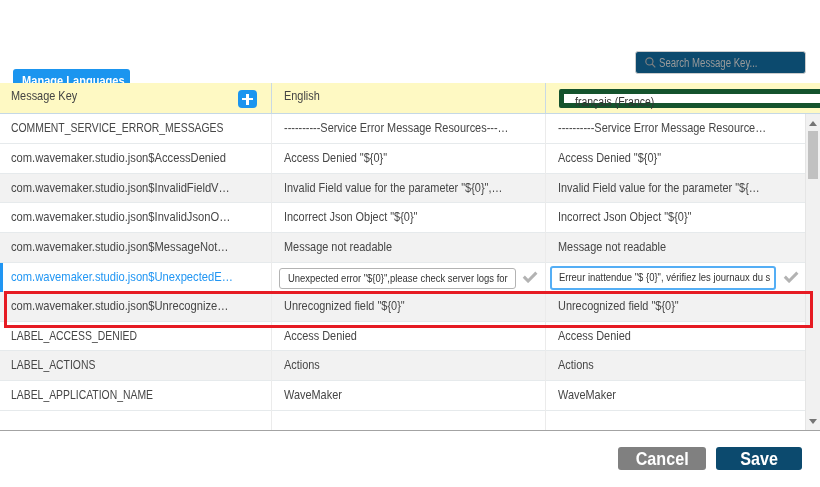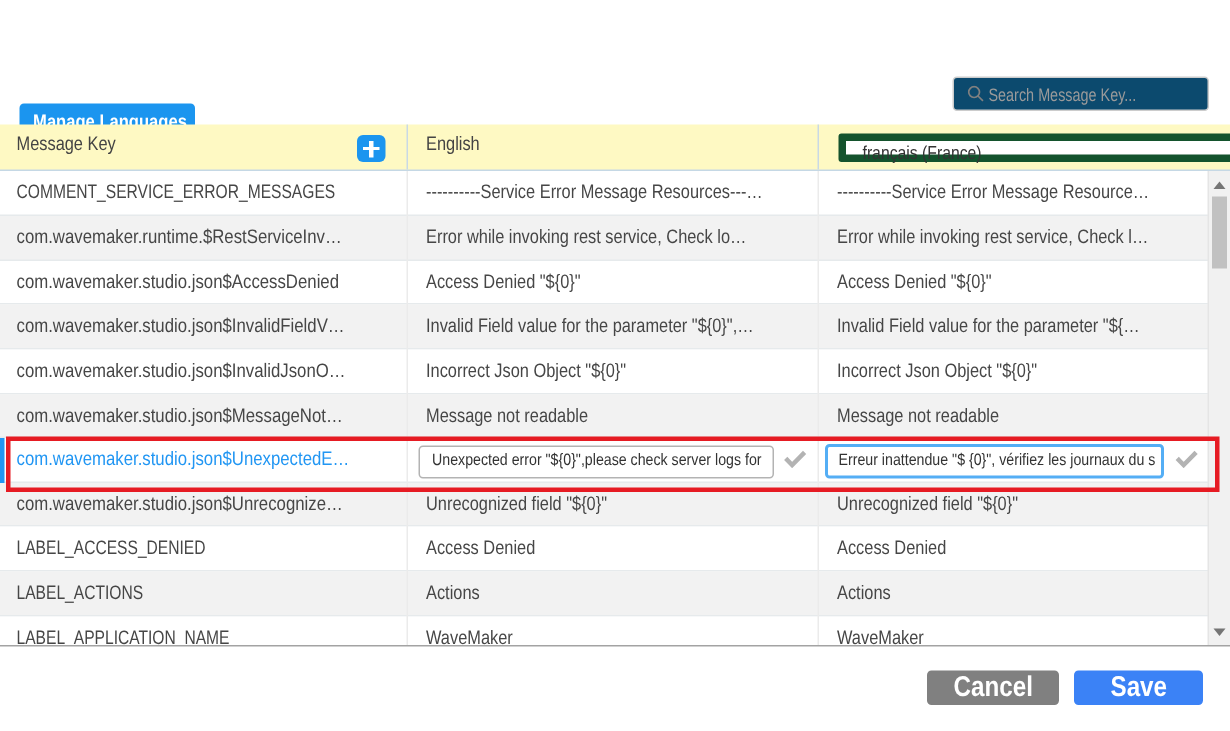--- a/index.html
+++ b/index.html
@@ -44,21 +44,21 @@
 .link{color:#2196f3;}
 .inp{position:absolute;box-sizing:border-box;background:#fff;border-radius:3px;font-size:11px;color:#333;white-space:nowrap;}
 .inp span{display:inline-block;transform:scaleX(0.86);transform-origin:0 50%;white-space:nowrap;}
 .inp-en{left:279px;top:5px;width:237px;height:21.4px;border:1px solid #b3b3b3;line-height:19.5px;padding-left:8px;}
 .inp-fr{left:550px;top:3.5px;width:226px;height:23.6px;border:2px solid #54aef5;line-height:19.2px;padding-left:7px;}
 .redbox{position:absolute;left:4px;top:290.8px;width:809px;height:37.2px;border:3.3px solid #e61b23;box-sizing:border-box;z-index:10;}
 .footer{position:absolute;left:0;top:446px;width:820px;height:41px;background:#fff;}
 .btn{position:absolute;top:1px;width:88px;height:23px;border-radius:3px;color:#fff;font-size:19px;font-weight:bold;text-align:center;line-height:23px;}
 .btn span{display:inline-block;transform:scaleX(0.85);transform-origin:50% 50%;}
 .btn.cancel{left:617.5px;width:88.5px;background:#808080;}
-.btn.save{left:715.5px;width:86.5px;background:#3b82f6;}
+.btn.save{left:715.5px;width:86.5px;background:#0c4a6e;}
 svg{display:block;}
 .chk{position:absolute;top:8.2px;}
 </style>
 </head>
 <body>
 <div id="dlg">
   <div class="toolbar">
     <div class="mlbtn"><span>Manage Languages</span></div>
     <div class="search">
       <svg style="position:absolute;left:9px;top:5.5px" width="11" height="11" viewBox="0 0 11 11">
@@ -77,25 +77,20 @@
     <div class="select">
         <div class="txt">français (France)</div>
         <div class="arr"></div>
       </div>
   </div>
   <div class="tbody">
     <div class="row odd">
         <div class="c1 tcaps">COMMENT_SERVICE_ERROR_MESSAGES</div>
         <div class="c2">----------Service Error Message Resources---…</div>
         <div class="c3">----------Service Error Message Resource…</div>
-      </div>
-    <div class="row even">
-        <div class="c1 tlow">com.wavemaker.runtime.$RestServiceInv…</div>
-        <div class="c2">Error while invoking rest service, Check lo…</div>
-        <div class="c3">Error while invoking rest service, Check l…</div>
       </div>
     <div class="row odd">
         <div class="c1 tlow">com.wavemaker.studio.json$AccessDenied</div>
         <div class="c2">Access Denied "${0}"</div>
         <div class="c3">Access Denied "${0}"</div>
       </div>
     <div class="row even">
         <div class="c1 tlow">com.wavemaker.studio.json$InvalidFieldV…</div>
         <div class="c2">Invalid Field value for the parameter "${0}",…</div>
         <div class="c3">Invalid Field value for the parameter "${…</div>

